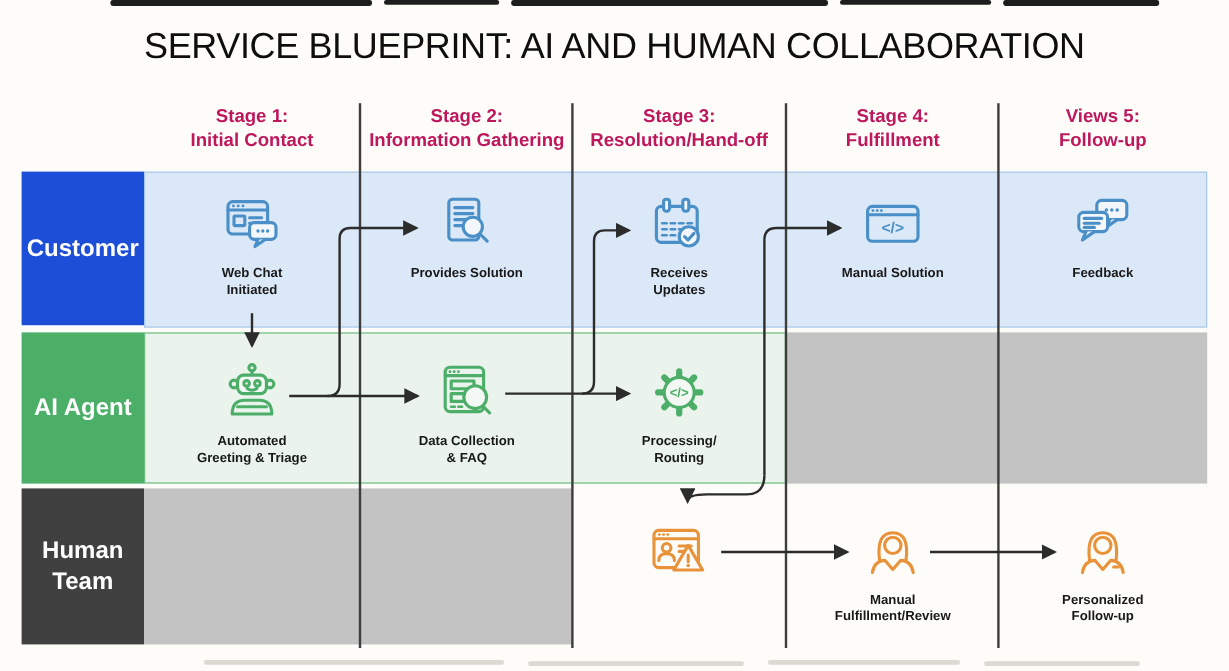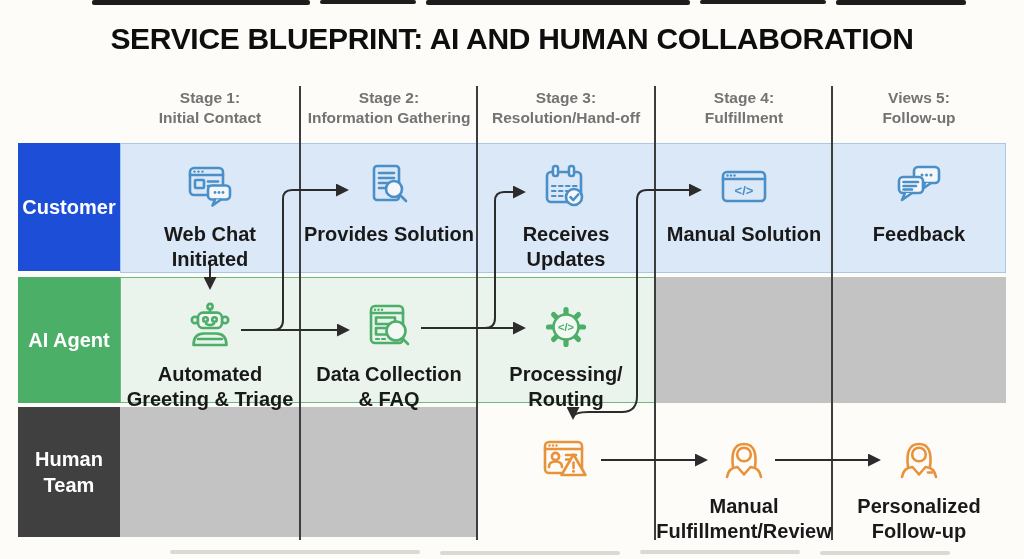--- a/index.html
+++ b/index.html
@@ -3,37 +3,37 @@
 <meta charset="utf-8">
 <style>
   html,body{margin:0;padding:0;}
   body{width:1024px;height:559px;position:relative;background:#fdfcf9;
        font-family:"Liberation Sans","DejaVu Sans",sans-serif;color:#161616;overflow:hidden;}
   
   .cropmark{position:absolute;background:#1d1d1d;border-radius:2px;}
   .cropmark.light{background:#dcd8d2;}
   
   .title{position:absolute;top:22px;left:0;width:1024px;text-align:center;
-         font-size:30px;font-weight:700;letter-spacing:-.3px;color:#0e0e0e;}
+         font-size:30px;font-weight:400;letter-spacing:-.3px;color:#0e0e0e;}
   
   .stagehead{position:absolute;top:88px;width:176px;text-align:center;
-             font-size:15.5px;font-weight:700;line-height:1.32;white-space:pre-line;color:#737373;}
+             font-size:15.5px;font-weight:700;line-height:1.32;white-space:pre-line;color:#be185d;}
   
   .divider{position:absolute;top:86px;width:2px;height:454px;background:#3d3d3d;}
   
   .lanebox{position:absolute;left:18px;width:102px;display:flex;align-items:center;justify-content:center;
            color:#fff;font-size:20px;font-weight:700;text-align:center;line-height:1.3;white-space:pre-line;}
   
   .band{position:absolute;}
   .band.customer{background:#dbe8f7;border:1px solid #a9c8e8;}
   .band.ai{background:#eaf4ec;border:1px solid #6cbb80;}
   .band.inactive{background:#c3c3c3;}
   
   .node{position:absolute;width:176px;transform:translateX(-50%);display:flex;flex-direction:column;align-items:center;}
-  .nlabel{margin-top:7px;font-size:20px;font-weight:700;line-height:1.24;text-align:center;
+  .nlabel{margin-top:7px;font-size:11px;font-weight:700;line-height:1.24;text-align:center;
           white-space:pre-line;color:#191919;}
   svg.nicon{display:block;}
   .st{fill:none;stroke-width:2.6;stroke-linecap:round;stroke-linejoin:round;}
   .blue{stroke:#4a8fc7;} .green{stroke:#4cae68;} .orange{stroke:#e8923a;}
   .wfill{fill:#f3f7fb;} .wfillg{fill:#f3f8f4;} .wfillo{fill:#fefdfb;}
   .dotb{fill:#4a8fc7;stroke:none;} .dotg{fill:#4cae68;stroke:none;} .doto{fill:#e8923a;stroke:none;}
   .codeb{fill:#4a8fc7;stroke:none;font-weight:bold;font-family:"Liberation Sans",sans-serif;}
   .codeg{fill:#4cae68;stroke:none;font-weight:bold;font-family:"Liberation Sans",sans-serif;}
   
   #connectors{position:absolute;left:0;top:0;pointer-events:none;}

